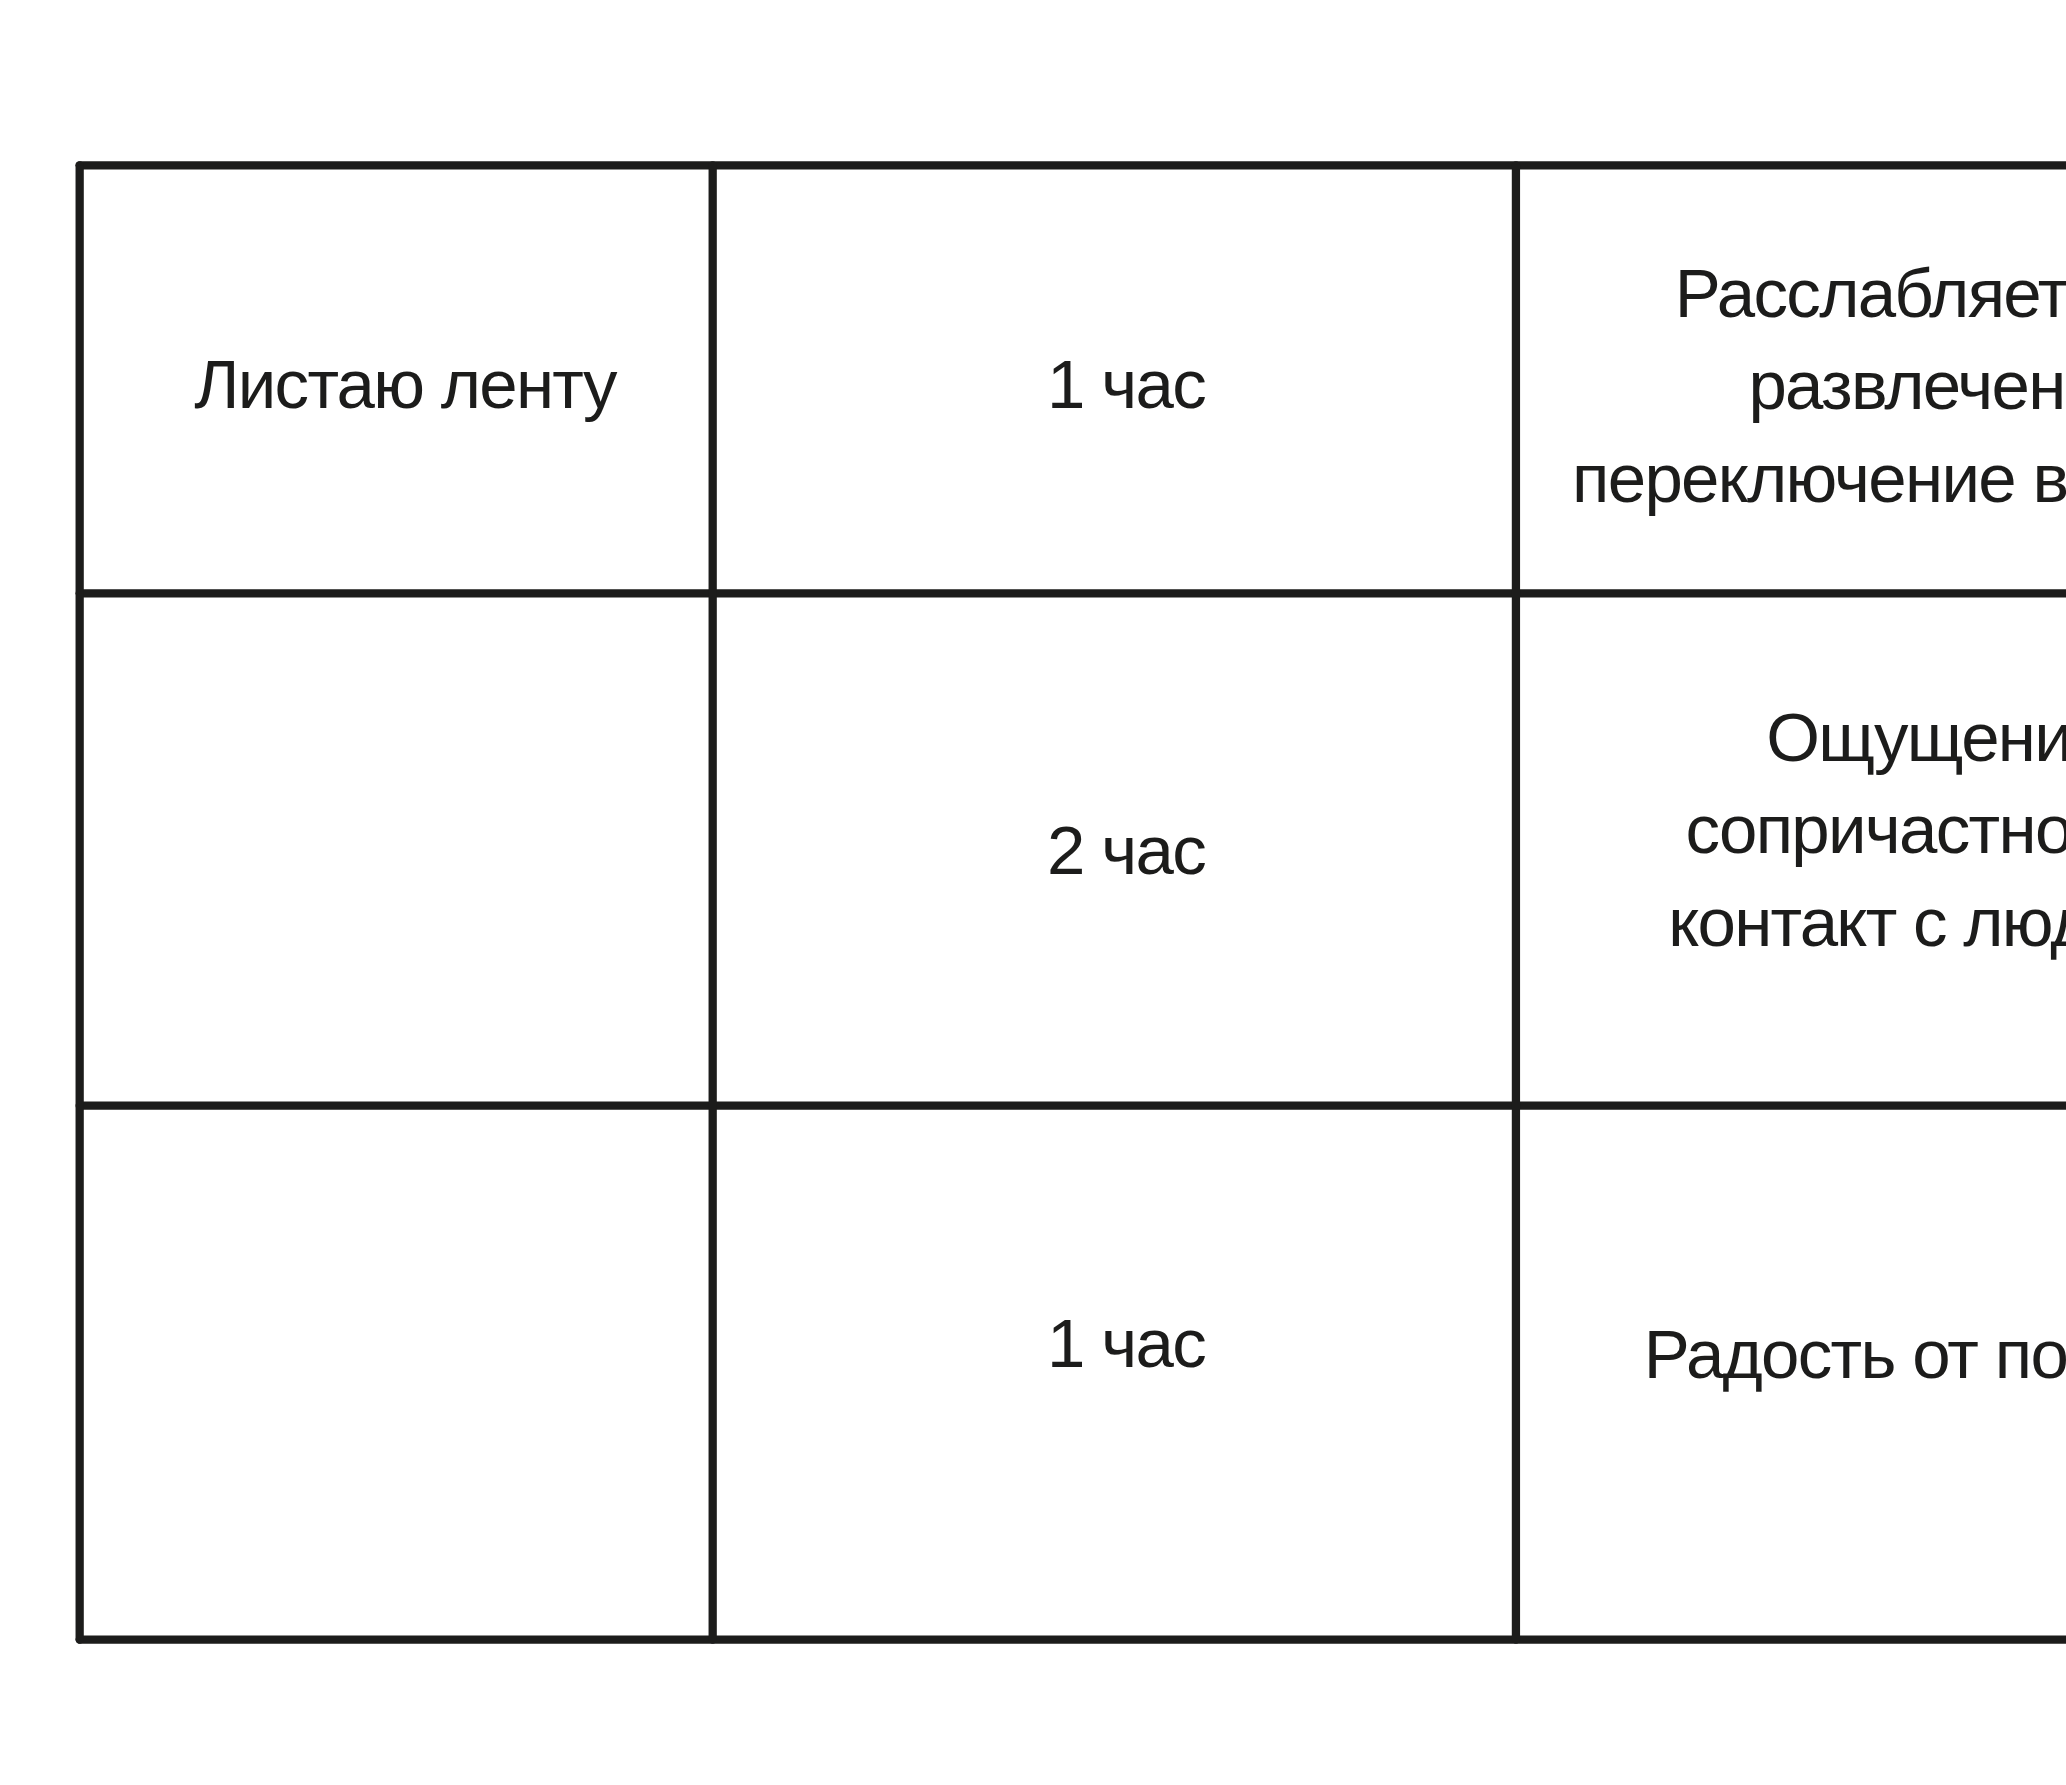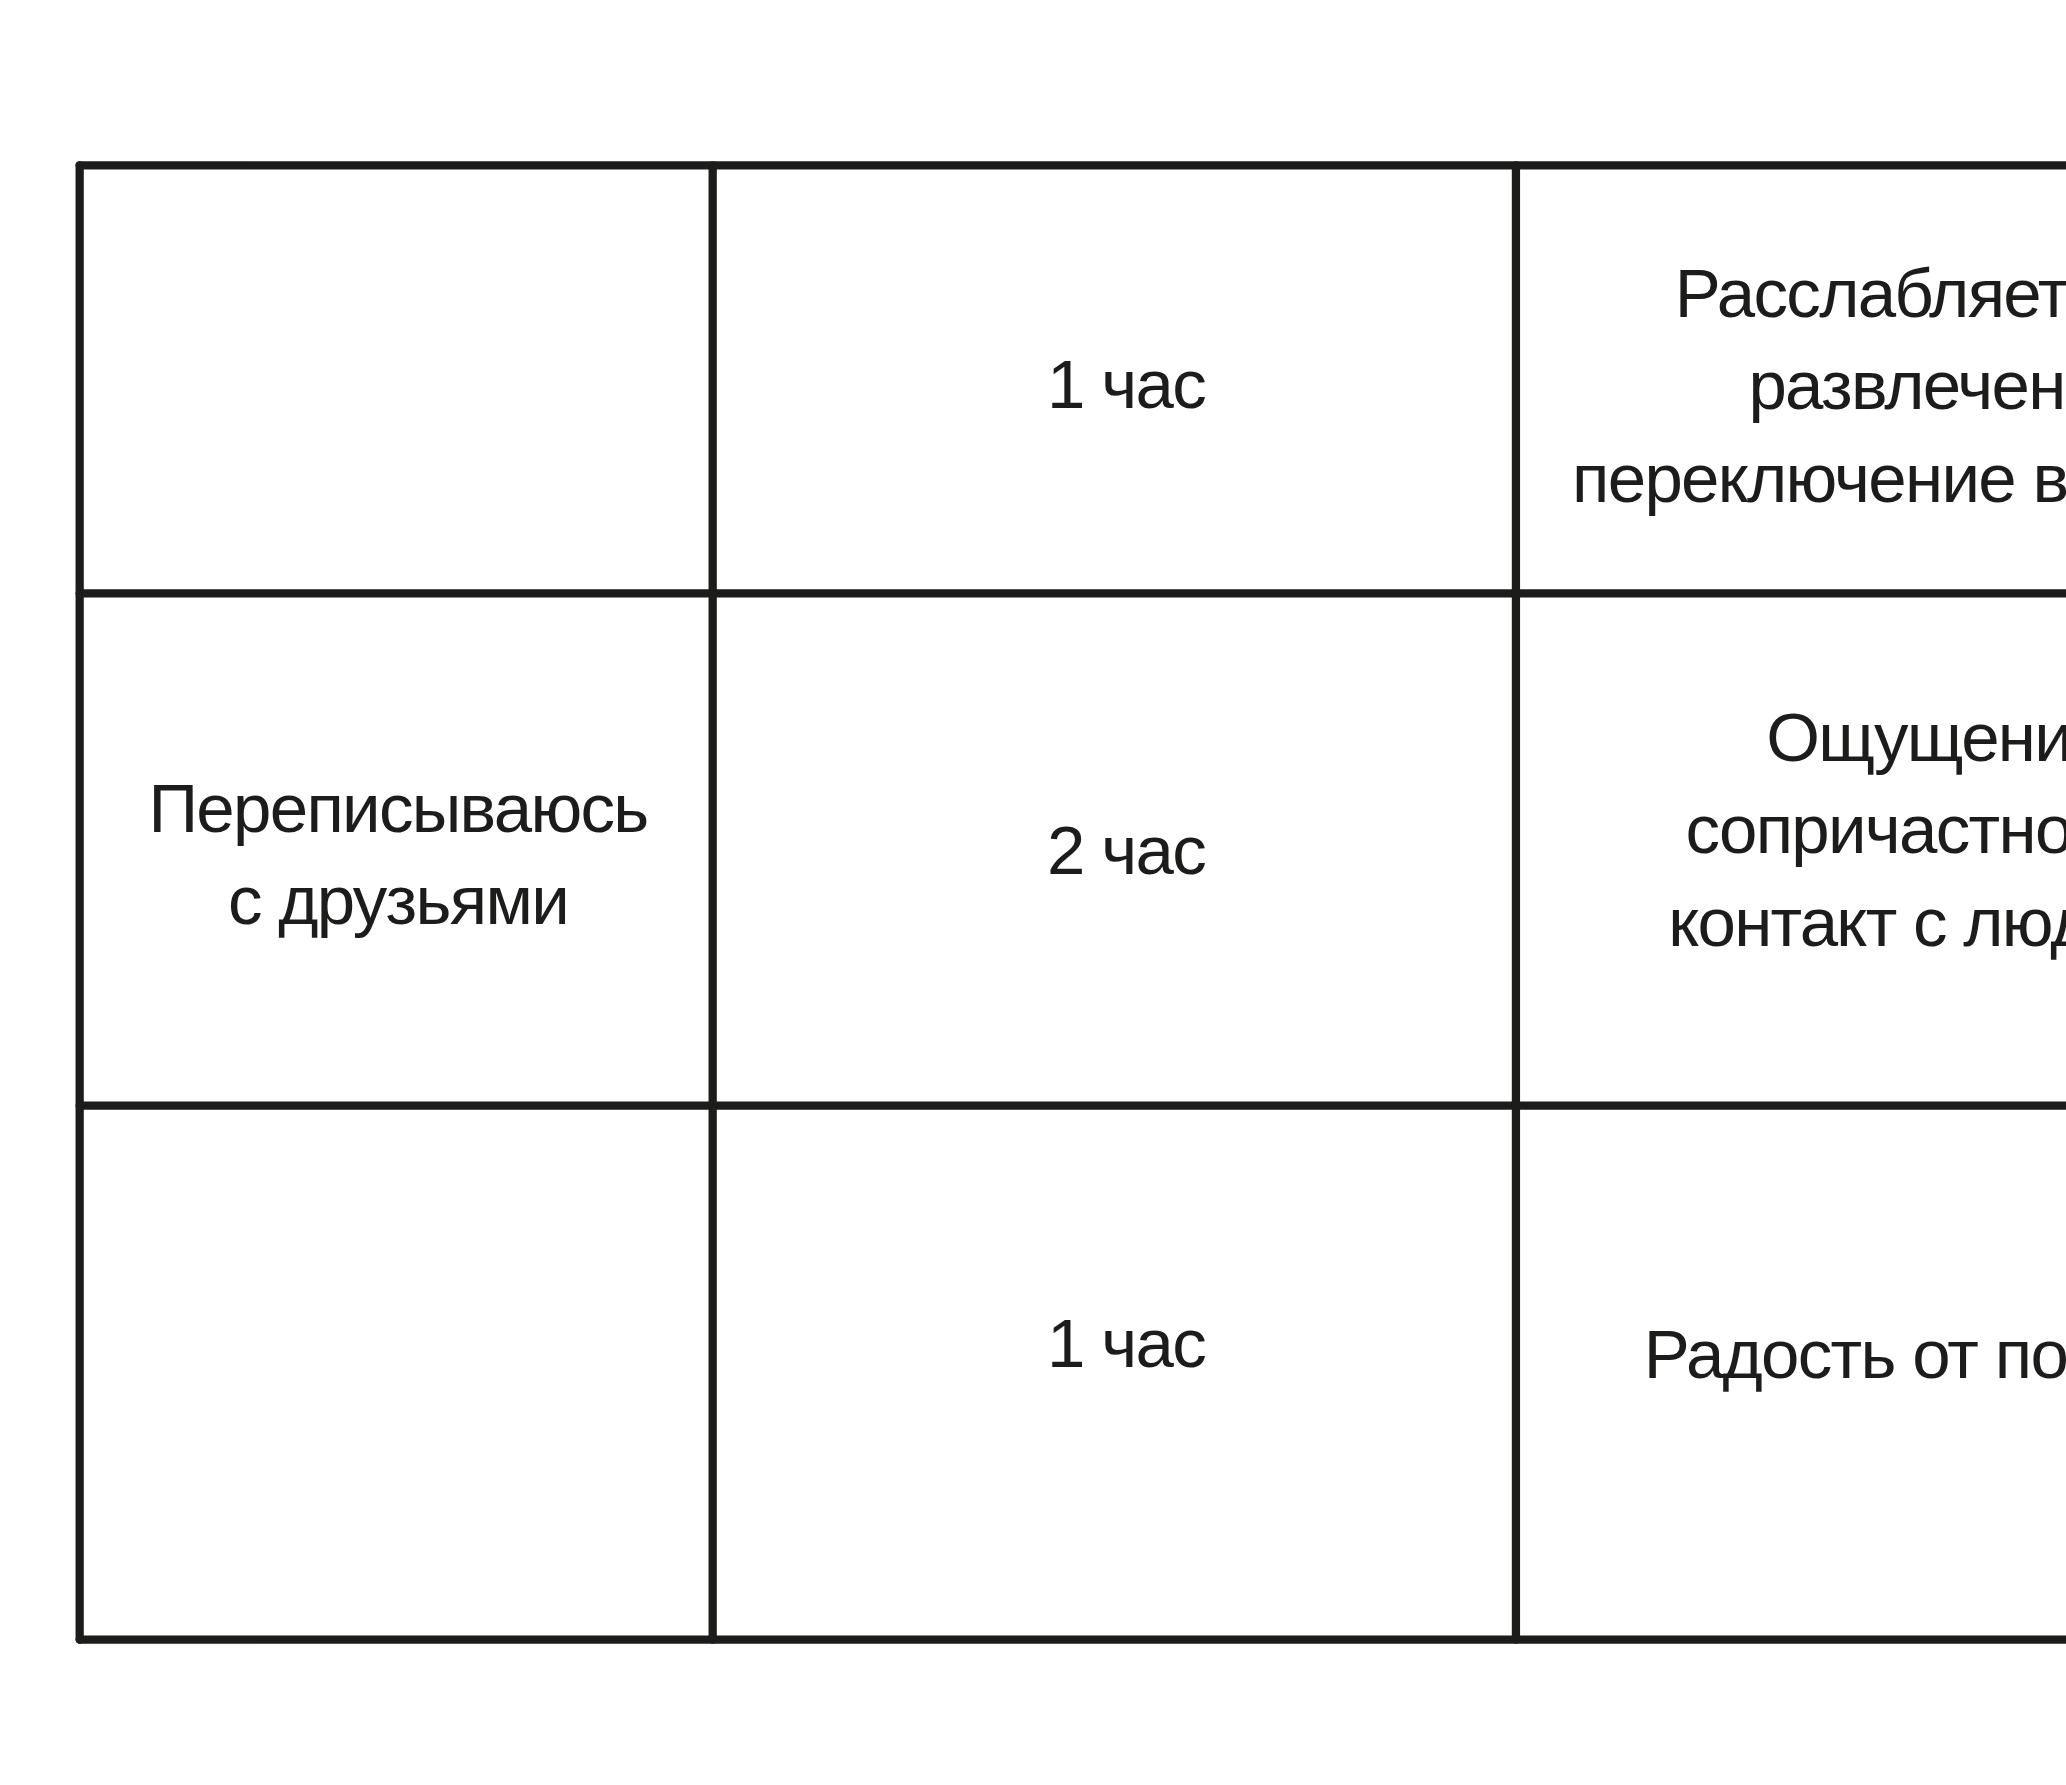--- a/index.html
+++ b/index.html
@@ -92,27 +92,26 @@
                C5796,2828 5772,2728 5788,2648 Z" fill="#ffffff" stroke="#1c1c1b" stroke-width="28" stroke-linejoin="round"></path>
       <rect x="5815" y="2715" width="172" height="158" rx="55" transform="rotate(-14 5901 2794)" fill="#ffffff" stroke="#1c1c1b" stroke-width="22"></rect>
 
       <g stroke="#1c1c1b" stroke-width="22" stroke-linecap="round" fill="none">
         <path d="M6216,2732 C6208,2790 6212,2830 6228,2878"></path>
         <path d="M6300,2756 C6292,2812 6296,2856 6312,2904"></path>
       </g>
     </g>
   </svg>
 
+  <div class="cell" style="left:405px;  top:385px;">Листаю ленту</div>
   <div class="cell" style="left:1126px; top:385px;">1 час</div>
   <div class="cell" style="left:1952px; top:387px;">Расслабляет мозг,
 развлечение,
 переключение внимания</div>
 
-  <div class="cell" style="left:398px;  top:855px;">Переписываюсь
-с друзьями</div>
   <div class="cell" style="left:1126px; top:851px;">2 час</div>
   <div class="cell" style="left:1937px; top:831px;">Ощущение
 сопричастности,
 контакт с людьми</div>
 
   <div class="cell" style="left:1126px; top:1344px;">1 час</div>
   <div class="cell" style="left:1937px; top:1355px;">Радость от покупки</div>
 
 </div>
 

